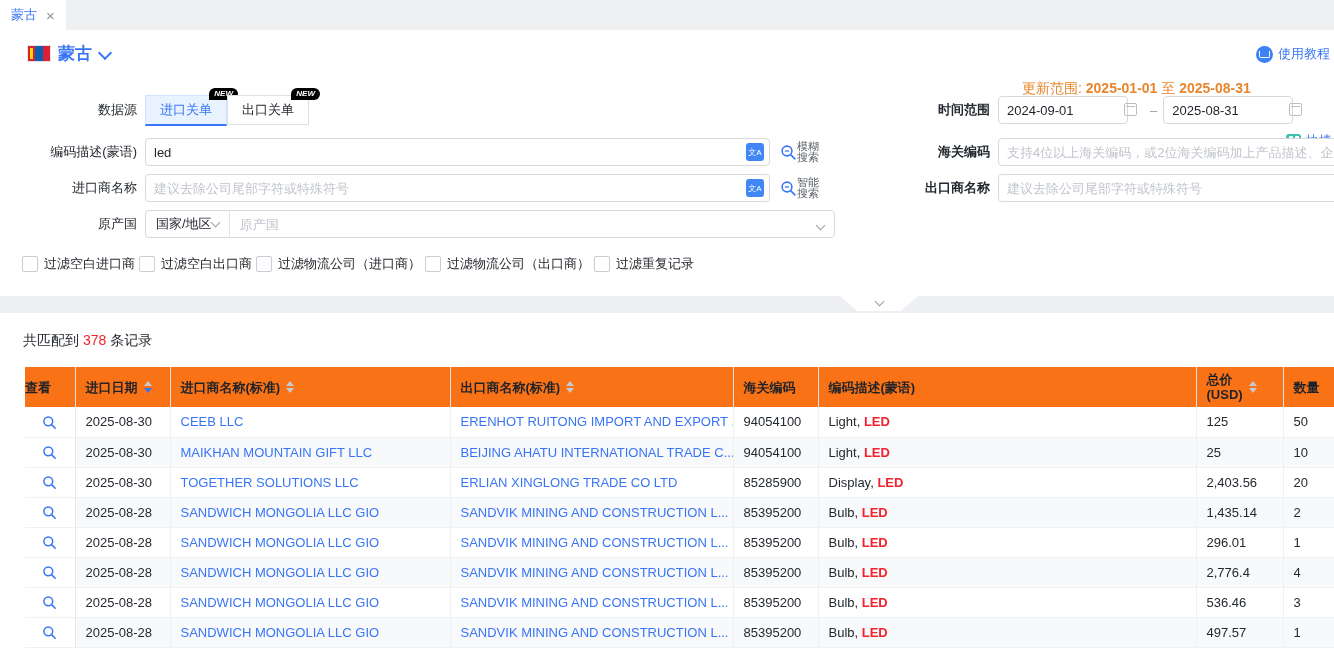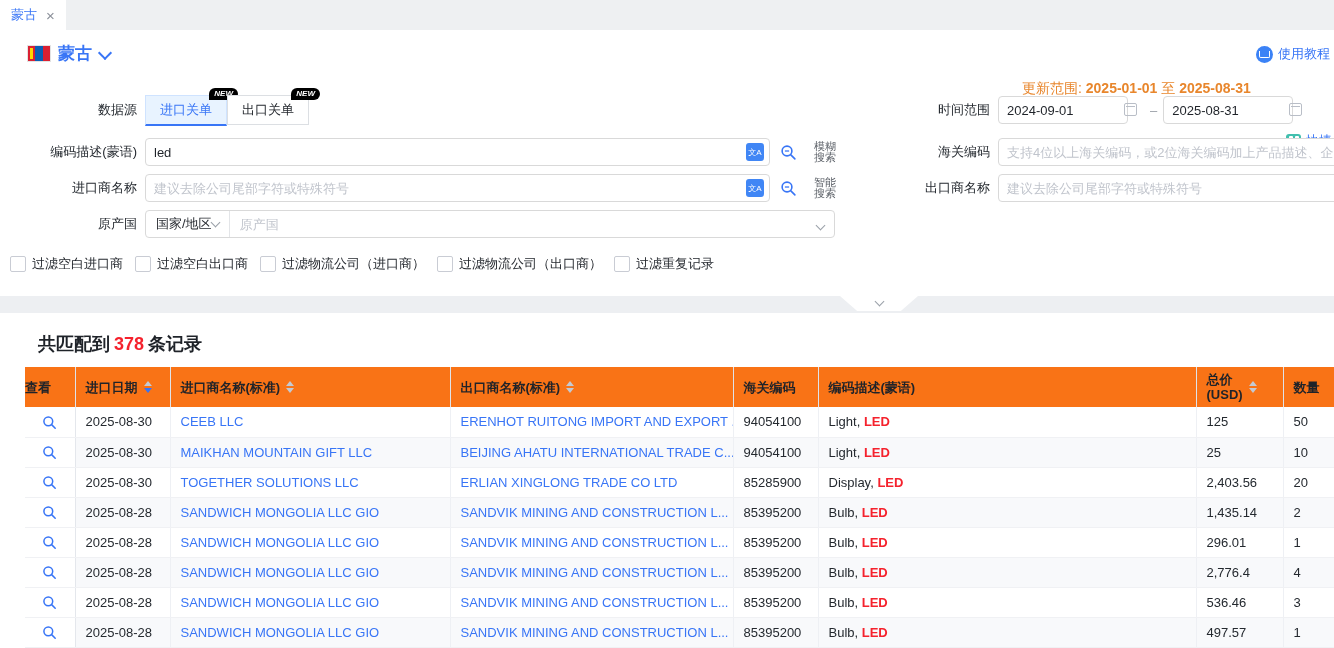--- a/index.html
+++ b/index.html
@@ -20,21 +20,21 @@
   .country{position:absolute;left:58px;top:12px;font-size:17px;font-weight:bold;color:#3875f6;}
   .chev{display:inline-block;width:8px;height:8px;border-right:2px solid #3875f6;border-bottom:2px solid #3875f6;transform:rotate(45deg);}
   .country-chev{position:absolute;left:100px;top:18px;}
   .tutorial{position:absolute;right:4px;top:15px;display:flex;align-items:center;gap:5px;color:#3875f6;font-size:13px;cursor:pointer;}
   .tut-ic{width:17px;height:17px;border-radius:50%;background:#3b82f6;display:inline-flex;align-items:center;justify-content:center;}
   .tut-ic i{width:9px;height:6px;border:1px solid #fff;border-top:none;display:block;border-radius:0 0 2px 2px;}
 
   
   .frow{position:absolute;display:flex;align-items:center;height:28px;}
   .flabel{width:137px;text-align:right;padding-right:8px;font-size:13px;color:#24292f;flex:none;}
-  .rlabel{width:84px;text-align:right;padding-right:8px;font-size:13px;color:#24292f;flex:none;}
+  .rlabel{width:84px;text-align:right;padding-right:8px;font-size:13px;color:#24292f;flex:none;font-weight:bold;}
 
   .src-tab{position:relative;height:28px;padding:0 14px;display:flex;align-items:center;font-size:13px;background:#fff;border:1px solid #dcdfe3;color:#1f2329;cursor:pointer;}
   .src-tab.active{background:#e8f3ff;color:#3875f6;border-color:#cfe3ff;border-bottom:2px solid #3875f6;}
   .new-badge{position:absolute;top:-8px;right:-12px;background:#000000;color:#fff;font-size:8px;font-weight:bold;font-style:italic;padding:1px 5px 2px;border-radius:6px 6px 6px 0;}
 
   .update-range{position:absolute;left:1022px;top:80px;font-size:14px;color:#e8862c;white-space:nowrap;}
   .update-range b{font-weight:bold;}
 
   .txt-input{height:28px;border:1px solid #d9d9d9;border-radius:4px;background:#fff;font-size:13px;color:#1f2329;padding:0 8px;box-sizing:border-box;font-family:inherit;outline:none;}
   .txt-input::placeholder{color:#c0c4cc;}
@@ -43,40 +43,40 @@
   .cal-ic{position:absolute;right:7px;top:7px;width:13px;height:13px;border:1px solid #b9bec7;border-radius:2px;box-sizing:border-box;}
   .cal-ic:before{content:"";position:absolute;left:1px;right:1px;top:2px;border-top:1px solid #b9bec7;}
   .range-dash{margin:0 6px;color:#9aa0a8;font-size:13px;}
   .quick{position:absolute;left:1286px;top:101px;display:flex;align-items:center;gap:5px;font-size:13px;color:#3875f6;white-space:nowrap;cursor:pointer;margin-top:31px;}
   .quick-ic{width:15px;height:15px;border-radius:3px;background:#41bfae;display:grid;grid-template-columns:4px 4px;grid-template-rows:4px 4px;gap:2px;place-content:center;}
   .quick-ic i{background:#fff;border-radius:1px;}
 
   .input-wrap{position:relative;width:625px;}
   .input-wrap input{width:625px;padding-right:32px;}
   .trans-ic{position:absolute;right:6px;top:5px;width:18px;height:18px;border-radius:3px;background:#4086f5;color:#fff;font-size:8px;display:flex;align-items:center;justify-content:center;cursor:pointer;}
-  .search-group{display:flex;align-items:center;gap:17px;margin-left:10px;cursor:pointer;}
+  .search-group{display:flex;align-items:center;gap:0;margin-left:10px;cursor:pointer;}
   .search-lbl{width:24px;font-size:11px;line-height:11px;color:#5a5f66;}
 
   .origin-box{display:flex;align-items:center;width:690px;height:28px;border:1px solid #d9d9d9;border-radius:4px;box-sizing:border-box;background:#fff;}
   .origin-sel{display:flex;align-items:center;gap:0;padding:0 10px;font-size:13px;color:#1f2329;border-right:1px solid #e3e5e8;height:100%;cursor:pointer;}
   .chev-sm{display:inline-block;width:6px;height:6px;border-right:1.5px solid #9aa0a8;border-bottom:1.5px solid #9aa0a8;transform:rotate(45deg);margin-top:-3px;}
   .origin-input{flex:1;border:none;outline:none;font-size:13px;padding:0 10px;color:#1f2329;font-family:inherit;}
   .origin-input::placeholder{color:#c0c4cc;}
   .origin-caret{padding-right:10px;}
 
-  .cbrow{position:absolute;left:10px;top:255px;display:flex;align-items:center;gap:12px;}
+  .cbrow{position:absolute;left:22px;top:255px;display:flex;align-items:center;gap:4px;}
   .cb{display:flex;align-items:center;gap:6px;font-size:13px;color:#1f2329;cursor:pointer;white-space:nowrap;}
   .cb .box{width:14px;height:14px;border:1px solid #c9ccd4;border-radius:2px;background:#fff;flex:none;}
 
   .collapse-strip{position:absolute;left:0;right:0;top:296px;height:17px;background:#edeff2;}
   .collapse-tab{position:absolute;left:840px;top:0;width:78px;height:15px;background:#fff;clip-path:polygon(0 0,100% 0,78% 100%,22% 100%);display:flex;align-items:flex-start;justify-content:center;cursor:pointer;}
   .collapse-tab .chev-sm{border-color:#9aa0a8;margin-top:2px;}
 
   
-  .result-count{position:absolute;left:38px;top:332px;font-size:18px;font-weight:bold;color:#1f2329;}
+  .result-count{position:absolute;left:23px;top:332px;font-size:14px;font-weight:normal;color:#1f2329;}
   .result-count .num{color:#f5222d;margin:0 4px;}
 
   table.grid{position:absolute;left:25px;top:367px;width:1334px;border-collapse:collapse;table-layout:fixed;font-size:13px;}
   .grid th{background:#f97316;color:#1f2329;font-weight:bold;height:40px;text-align:left;padding:0 10px;border-right:1px solid #dfe3ea;box-sizing:border-box;}
   .grid td{height:30px;padding:0 10px;border-right:1px solid #eef0f4;border-bottom:1px solid #f0f1f4;color:#24292f;box-sizing:border-box;white-space:nowrap;overflow:hidden;}
   .grid tr:nth-child(even) td{background:#f8f9fb;}
   .grid td:first-child{background:#fff !important;border-right:1px solid #e4e7ec;text-align:center;padding:0;}
   .grid th:first-child{text-align:center;padding:0;}
   .th-in{display:flex;align-items:center;gap:6px;}
   .th-lbl{line-height:15px;}

